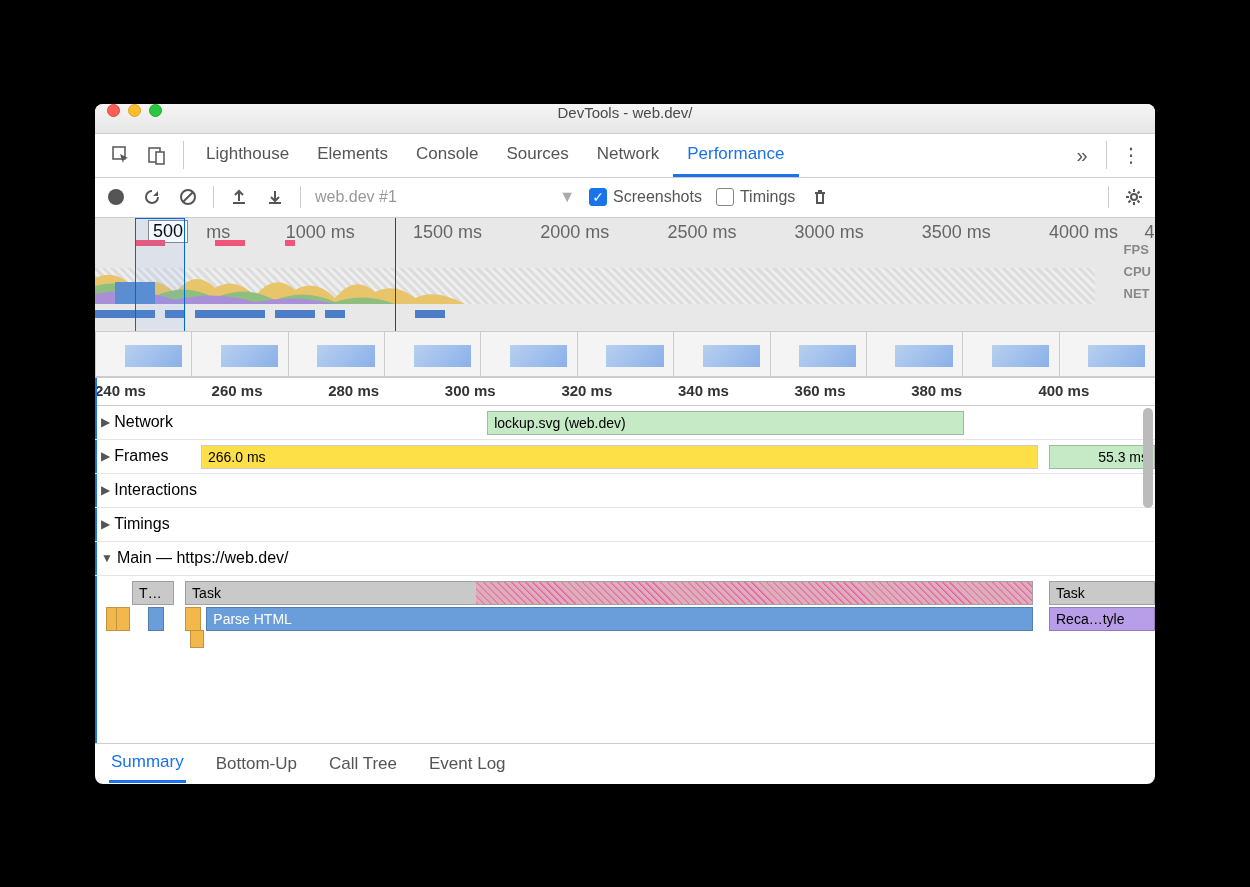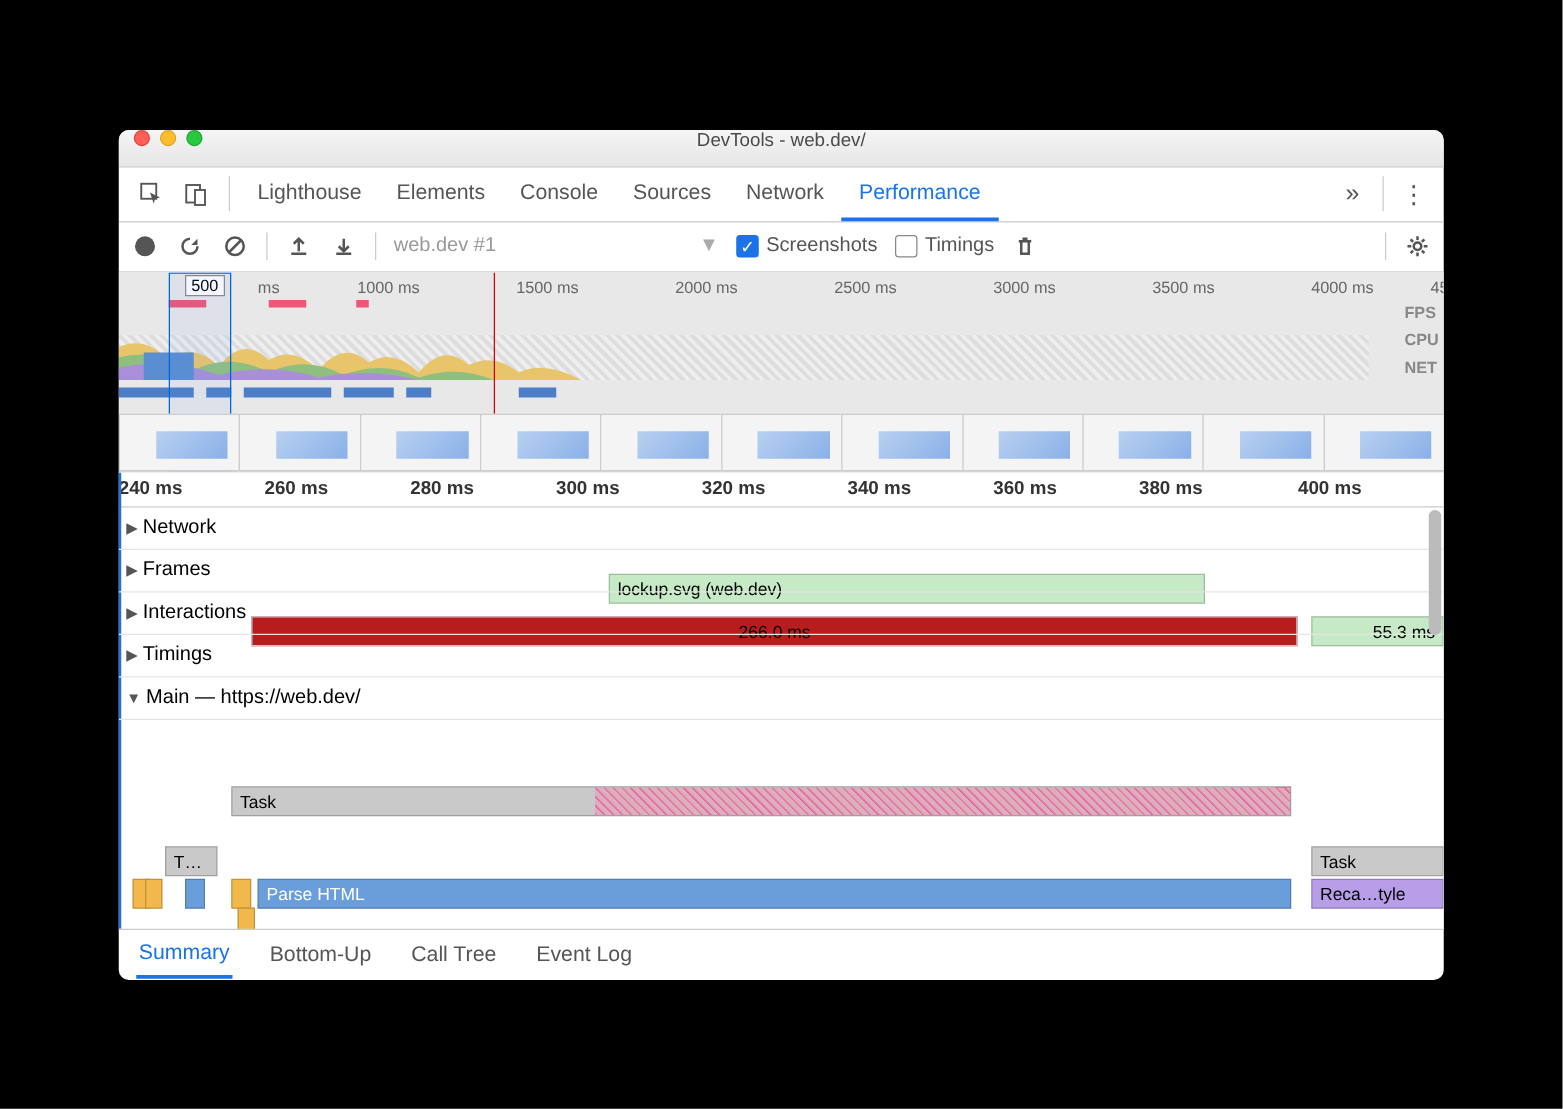--- a/index.html
+++ b/index.html
@@ -54,21 +54,21 @@
   .checkbox { width:18px; height:18px; border:1px solid #888; border-radius:3px; display:flex; align-items:center; justify-content:center; }
   .checkbox.checked { background:#1a73e8; border-color:#1a73e8; color:#fff; font-size:14px; }
   .toolbar .fill { flex:1; }
 
   .overview {
     height: 160px; background:#e8e8e8;
     border-bottom:1px solid #ccc;
     position:relative; overflow:hidden;
   }
   .ov-ticks { position:absolute; top:0; left:0; right:0; height:22px; }
-  .ov-tick { position:absolute; top:4px; font-size:13px; color:#666; }
+  .ov-tick { position:absolute; top:4px; font-size:18px; color:#666; }
   .ov-tick.box { background:#fff; border:1px solid #888; padding:0 4px; color:#000; top:2px; }
   .ov-labels { position:absolute; right:4px; top:24px; font-size:13px; color:#888; font-weight:bold; }
   .ov-labels div { height:22px; }
   .ov-viewport { position:absolute; left:40px; width:50px; top:0; bottom:0; border:1px solid #0066dd; background:rgba(100,150,255,0.08); }
   .ov-redline { position:absolute; top:0; bottom:0; width:1px; background:#d00; left:300px; }
   .ov-fps { position:absolute; left:0; right:60px; top:22px; height:6px; }
   .ov-fps .seg { position:absolute; height:6px; background:#e57; top:0; }
   .ov-cpu { position:absolute; left:0; right:60px; top:50px; height:36px; background:repeating-linear-gradient(45deg,#ddd,#ddd 3px,#eee 3px,#eee 6px); overflow:hidden; }
   .ov-cpuband { position:absolute; left:0; width:370px; height:100%; }
   .ov-net { position:absolute; left:0; right:60px; top:92px; height:8px; }
@@ -79,21 +79,21 @@
 
   .timeline {
     flex:1; overflow:hidden; position:relative; background:#fff;
     border-bottom:1px solid #ccc;
   }
   .tl-ruler { height:28px; border-bottom:1px solid #ccc; position:relative; font-size:15px;font-weight:bold; }
   .tl-ruler .tick { position:absolute; top:4px; color:#333; }
   .tl-track { position:relative; height:34px; border-bottom:1px solid #e5e5e5; font-size:16px; display:flex; align-items:center; }
   .tl-track .hdr { position:absolute; left:6px; display:flex; align-items:center; gap:4px; z-index:5; }
   .tri { display:inline-block; font-size:12px; color:#555; }
-  .tl-bar { position:absolute; height:24px; top:5px; display:flex; align-items:center; padding:0 6px; font-size:14px; overflow:hidden; white-space:nowrap; border:1px solid rgba(0,0,0,0.2);margin-top:48px; }
+  .tl-bar { position:absolute; height:24px; top:5px; display:flex; align-items:center; padding:0 6px; font-size:14px; overflow:hidden; white-space:nowrap; border:1px solid rgba(0,0,0,0.2); }
   .tl-bar.green { background:#c5eac5; }
   .tl-bar.grey { background:#c9c9c9; }
   .tl-bar.grey.long { background:#c9c9c9; position:relative; }
   .tl-bar.grey.long::after { content:""; position:absolute; left:290px; right:0; top:0; bottom:0; background:repeating-linear-gradient(45deg,#e5a,#e5a00000 2px, transparent 2px, transparent 5px), #dcb0b8; }
   .tl-bar.blue { background:#6a9edb; color:#fff; }
   .tl-bar.purple { background:#b89de8; }
   .tl-bar.orange { background:#f2b84b; }
   .tl-row { position:relative; height:26px; }
   .tl-scrollbar { position:absolute; right:2px; top:30px; width:10px; height:100px; background:#bbb; border-radius:5px; }
   .tl-vline { position:absolute; top:0; bottom:0; width:2px; background:#1a73e8; left:0; }
@@ -283,21 +283,21 @@
       <div class="tl-bar green" style="left:37%;width:45%">
           <span>lockup.svg (web.dev)</span>
         </div>
     </div>
 
     <div class="tl-track">
       <div class="hdr">
           <span class="tri">▶</span>
           <span>Frames</span>
         </div>
-      <div class="tl-bar" style="left:10%;width:79%;background:#b91c1c;border:1px solid #ccc;justify-content:center">
+      <div class="tl-bar" style="left:10%;width:79%;background:#fde047;border:1px solid #ccc;justify-content:flex-start">
           <span>266.0 ms</span>
         </div>
       <div class="tl-bar green" style="left:90%;width:10%;justify-content:flex-end">
           <span>55.3 ms</span>
         </div>
     </div>
 
     <div class="tl-track">
       <div class="hdr">
           <span class="tri">▶</span>

